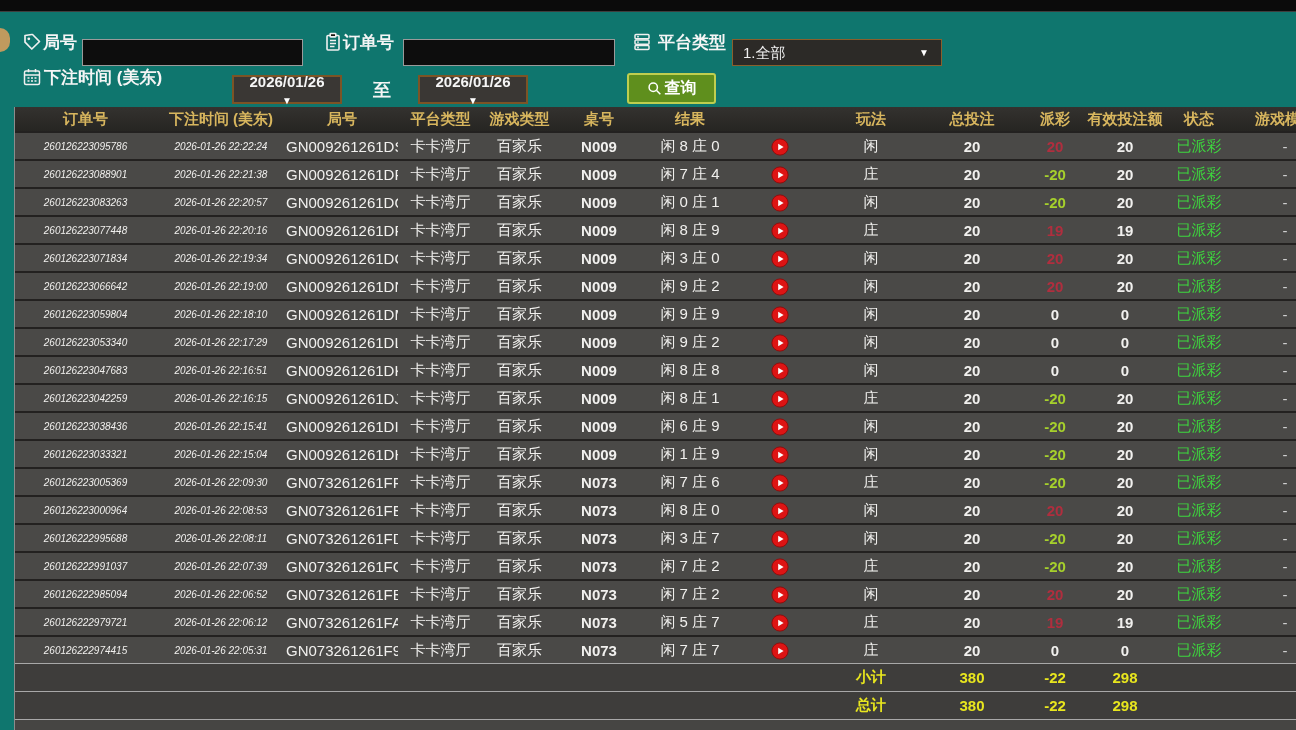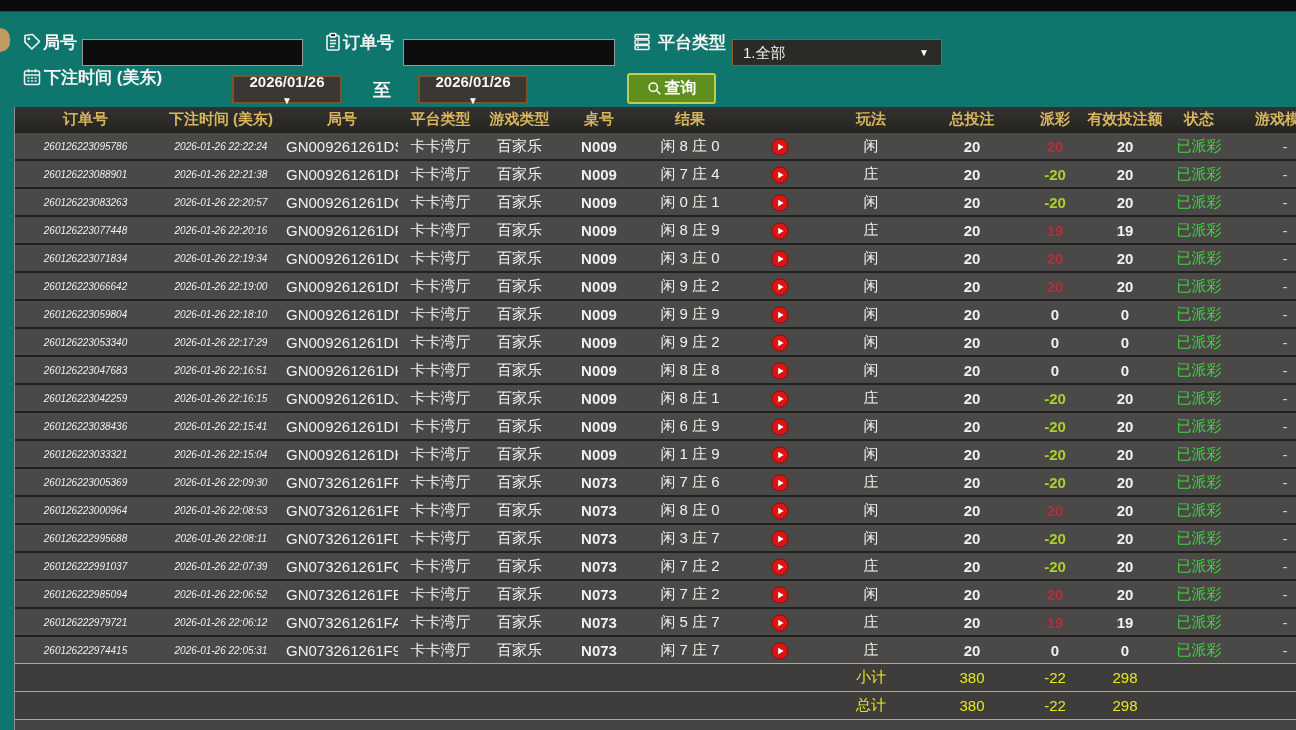--- a/index.html
+++ b/index.html
@@ -59,21 +59,21 @@
   td.c-table,td.c-num,td.c-pay{font-weight:bold;}
   td.c-status{color:#3ed43e;}
   td.c-mode{color:#cfcfcf;}
   td.pay-win{color:#b02e3e;}
   td.pay-loss{color:#a6d02c;}
   td.pay-push{color:#f1f0ee;}
   .play-btn{display:inline-block;width:18px;height:18px;vertical-align:middle;cursor:pointer;}
   .play-btn svg{width:18px;height:18px;display:block;}
   tfoot td{
     height:27px;border-top:1px solid #a8a8a8;background:#3e3d3b;
-    color:#e8e61e;font-weight:normal;font-size:15px;
+    color:#e8e61e;font-weight:bold;font-size:15px;
   }
   tfoot tr.filler td{height:30px;background:#464543;}
 </style>
 </head>
 <body>
 
 <div class="screen">
   <div class="topbar"></div>
 
   <div class="filter-panel">

